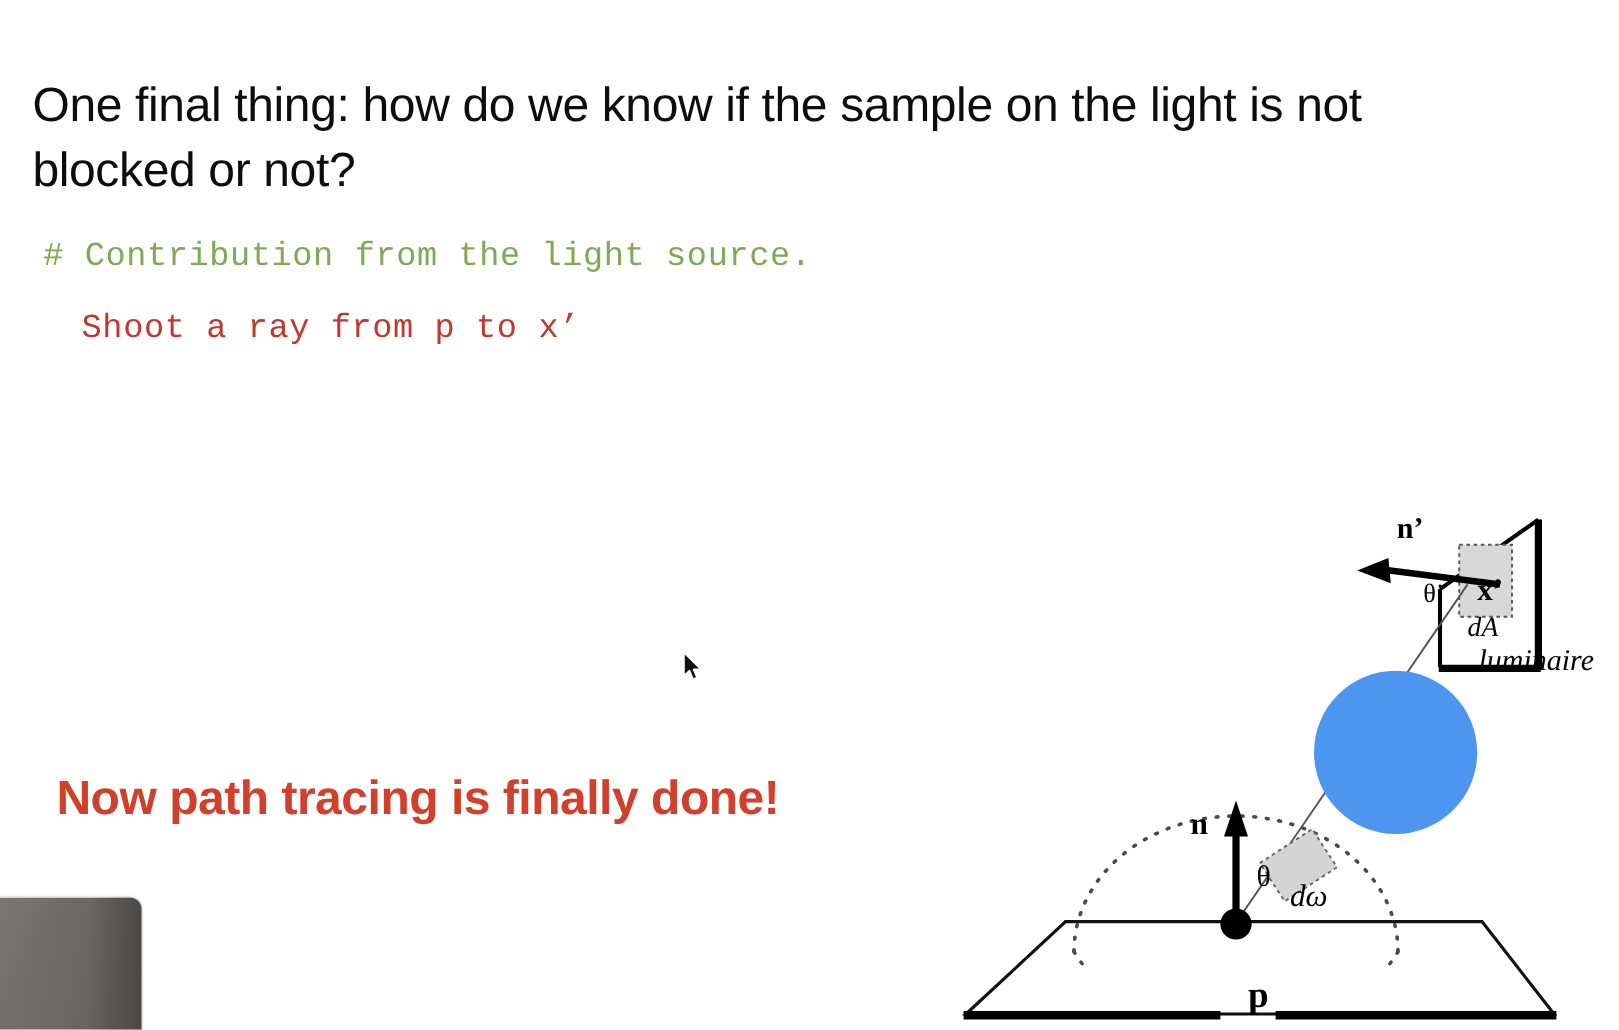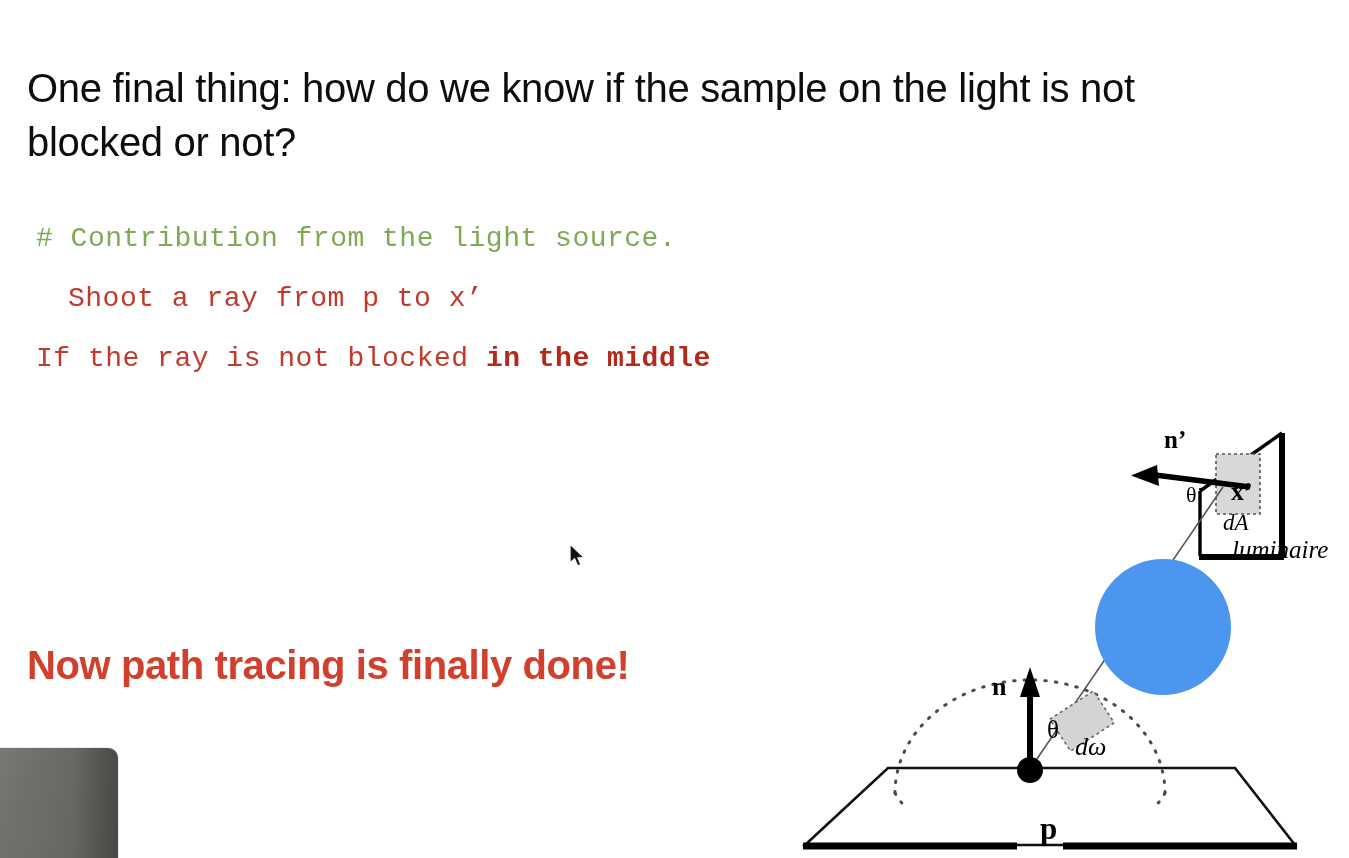--- a/index.html
+++ b/index.html
@@ -33,21 +33,21 @@
     line-height: 54px;
     font-weight: 400;
     color: #0d0d0d;
     letter-spacing: -0.3px;
   }
 
   
   .code {
     position: absolute;
     left: 36px;
-    top: 216px;
+    top: 192px;
     font-family: "Liberation Mono", "DejaVu Sans Mono", monospace;
     font-size: 28px;
     letter-spacing: 0.5px;
     color: #111111;
   }
   .code .line {
     height: 60px;
     line-height: 46px;
     white-space: pre;
   }
@@ -121,25 +121,24 @@
 
   <div class="question">One final thing: how do we know if the sample on the light is not blocked or not?</div>
 
   <div class="code">
     <div class="line comment" style="color: rgb(125, 170, 82);"># Contribution from the light source.</div>
 
 
 
     <div class="line red" style="color: rgb(192, 57, 43); margin-left: 32px;">Shoot a ray from p to x’</div>
 
-    <div class="line red" style="color: rgb(192, 57, 43);"><span>If the ray is not blocked </span><b>in the middle</b></div>
 
   </div>
 
-  <div class="finale" style="color: rgb(208, 64, 44);">Now path tracing is finally done!</div>
+  <div class="finale" style="color: rgb(208, 64, 44); margin-left: 20px;">Now path tracing is finally done!</div>
 
   <svg id="diagram" viewBox="0 0 554 443">
 
     <path d="M 405 76 L 487 18" stroke="#000" stroke-width="3.4" fill="none"></path>
     <path d="M 405 76 L 405 141" stroke="#000" stroke-width="3.4" fill="none"></path>
 
     <path d="M 487 18 L 487 143" stroke="#000" stroke-width="6" fill="none"></path>
 
     <path d="M 404 142 L 489 142" stroke="#000" stroke-width="6" fill="none"></path>
 

